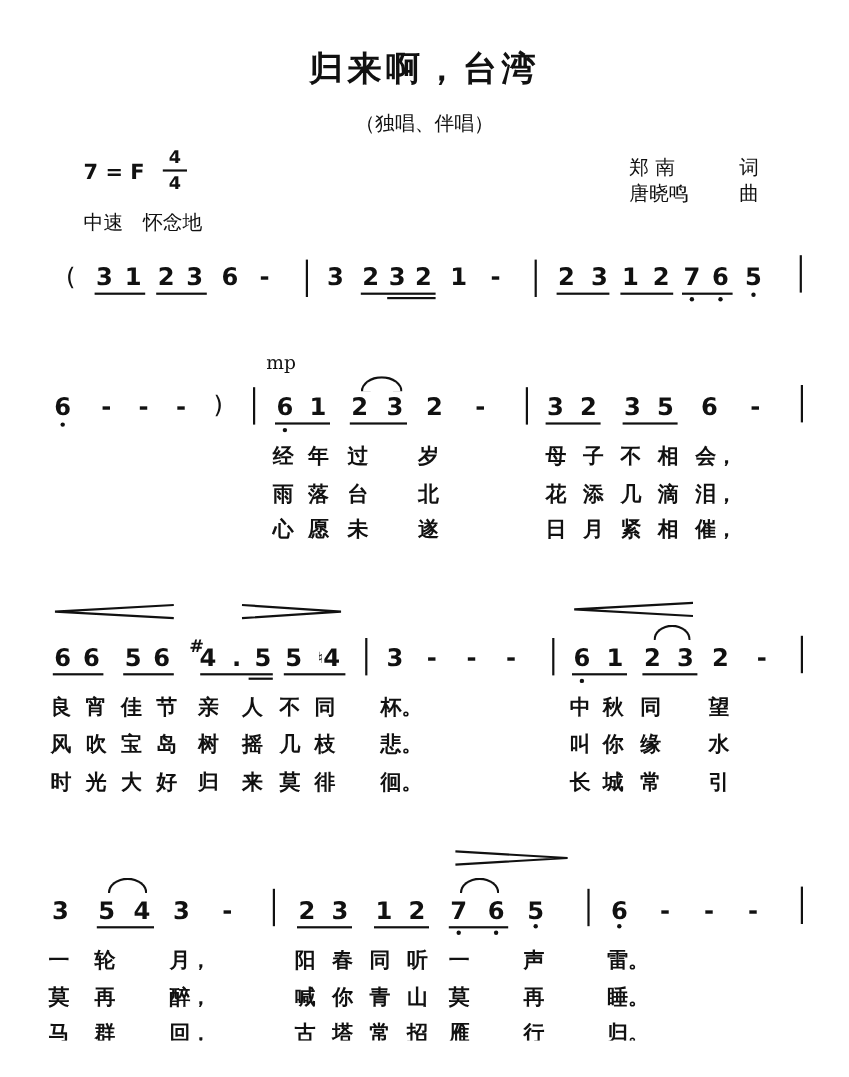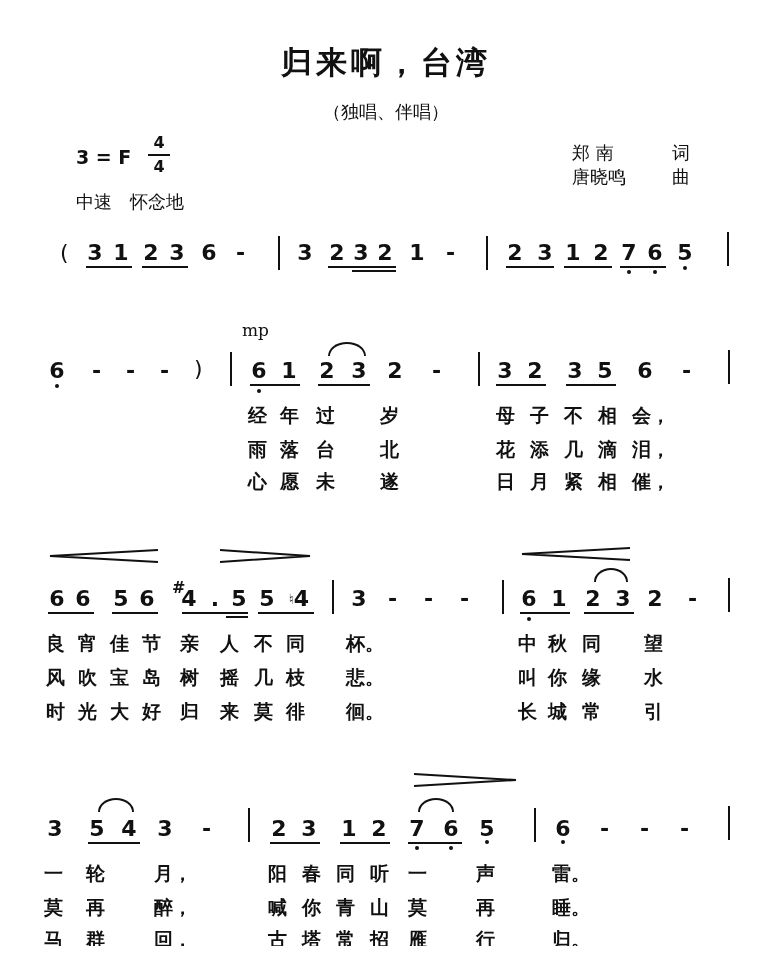--- a/index.html
+++ b/index.html
@@ -23,21 +23,21 @@
   .paren { position:absolute; font-size:22px; line-height:26px; }
   .dyn { position:absolute; font-size:17px; font-family:"DejaVu Serif", serif; }
   .arc { position:absolute; border:2px solid #111; border-bottom:none; border-left-color:#111; border-radius:50% 50% 0 0 / 100% 100% 0 0; height:12px; }
   .acc { position:absolute; font-size:16px; font-weight:bold; }
 </style>
 </head>
 <body>
 
 <div class="abs title">归来啊，台湾</div>
 <div class="abs subtitle">（独唱、伴唱）</div>
-<div class="abs key">3 = F</div>
+<div class="abs key">7 = F</div>
 <div class="abs timesig">
   <div>4</div>
   <div class="bar"></div>
   <div>4</div>
 </div>
 <div class="abs credits">
   <div>
       <span>郑 南</span>
       <span>词</span>
     </div>

